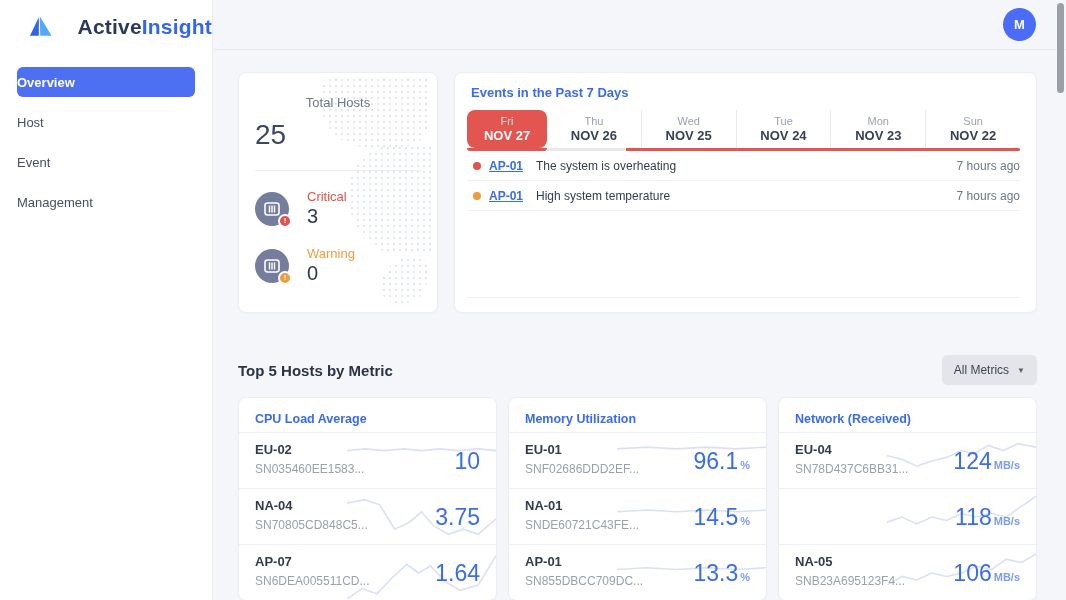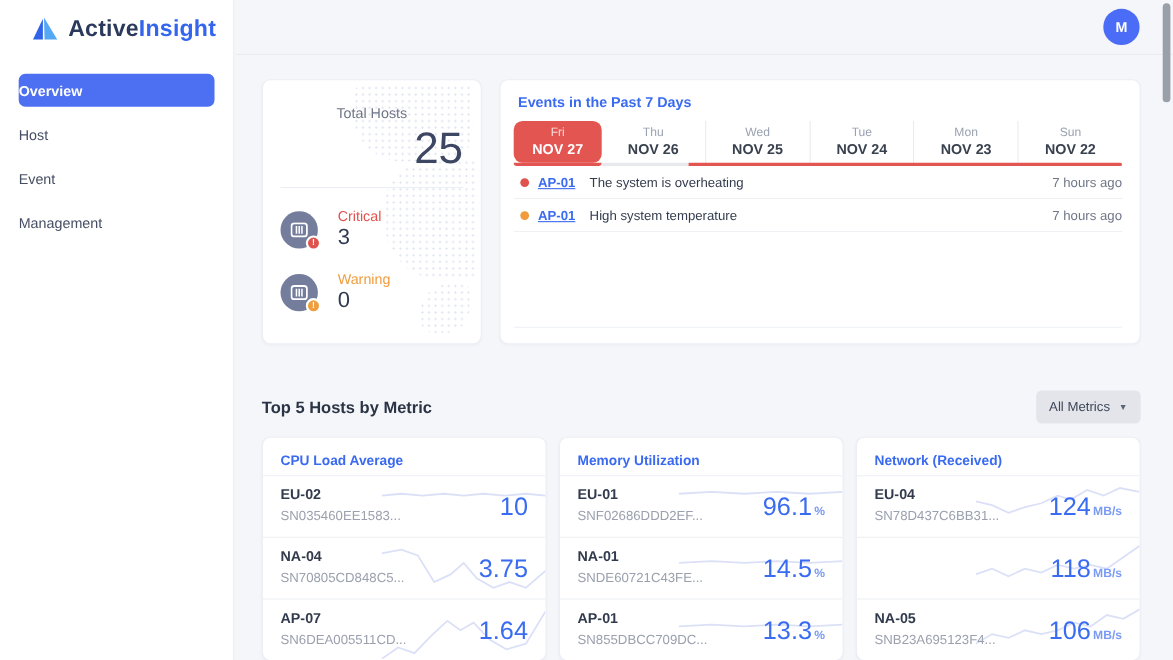--- a/index.html
+++ b/index.html
@@ -2,21 +2,21 @@
 <html><head>
 <meta charset="utf-8">
 <style>
   * { margin:0; padding:0; box-sizing:border-box; }
   html,body { width:1066px; height:600px; overflow:hidden;
     font-family:"Liberation Sans", sans-serif; background:#f5f6fa; color:#39414f; }
 
   
   .sidebar { position:absolute; left:0; top:0; width:213px; height:600px;
     background:#ffffff; border-right:1px solid #e9ebf1; z-index:5; }
-  .logo { display:flex; align-items:center; gap:8px; padding:15px 0 0 28px; }
+  .logo { display:flex; align-items:center; gap:24px; padding:15px 0 0 28px; }
   .logo-text { font-size:21px; font-weight:bold; letter-spacing:.2px; }
   .brand-a { color:#2b3a5c; }
   .brand-i { color:#3465ee; }
   .nav { margin-top:28px; padding:0 17px; }
   .nav-item { height:30px; display:flex; align-items:center; 
     border-radius:6px; margin-bottom:10px; font-size:13px; color:#454e63; cursor:pointer; }
   .nav-item.active { background:#4d6ff2; color:#ffffff; font-weight:bold; }
 
   
   .main { position:absolute; left:214px; top:0; width:852px; height:600px; }
@@ -31,21 +31,21 @@
 
   
   .top-row { display:flex; gap:16px; }
   .summary-card { width:200px; height:241px; padding:0 16px; position:relative; overflow:hidden; }
   .dotblob { position:absolute; background-image:radial-gradient(#e1e5f0 1px, transparent 1.1px);
     background-size:6px 6px; opacity:.9; pointer-events:none; }
   .blob1 { right:6px; top:4px; width:110px; height:70px; border-radius:10px 2px 30px 45px; }
   .blob2 { right:2px; top:72px; width:86px; height:110px; border-radius:45px 6px 10px 55px; }
   .blob3 { right:10px; top:184px; width:46px; height:46px; border-radius:40px 10px 30px 20px; }
   .summary-title { text-align:center; margin-top:22px; font-size:13px; color:#6e7687; position:relative; }
-  .summary-total { text-align:right; font-size:40px; font-weight:500; color:#3d4663;
+  .summary-total { text-align:left; font-size:28px; font-weight:500; color:#3d4663;
     line-height:46px; margin-top:2px; position:relative; }
   .summary-div { border-top:1px solid #eceef4; margin-top:12px; position:relative; }
   .stat-row { display:flex; align-items:center; gap:18px; margin-top:18px; position:relative; }
   .stat-icon { position:relative; width:34px; height:34px; flex:0 0 34px; }
   .stat-circle { width:34px; height:34px; border-radius:50%; background:#747e9c;
     display:flex; align-items:center; justify-content:center; }
   .stat-badge { position:absolute; right:-3px; bottom:-2px; width:14px; height:14px;
     border-radius:50%; border:2px solid #fff; color:#fff; font-size:8px; font-weight:bold;
     display:flex; align-items:center; justify-content:center; }
   .stat-label { font-size:13px; }

